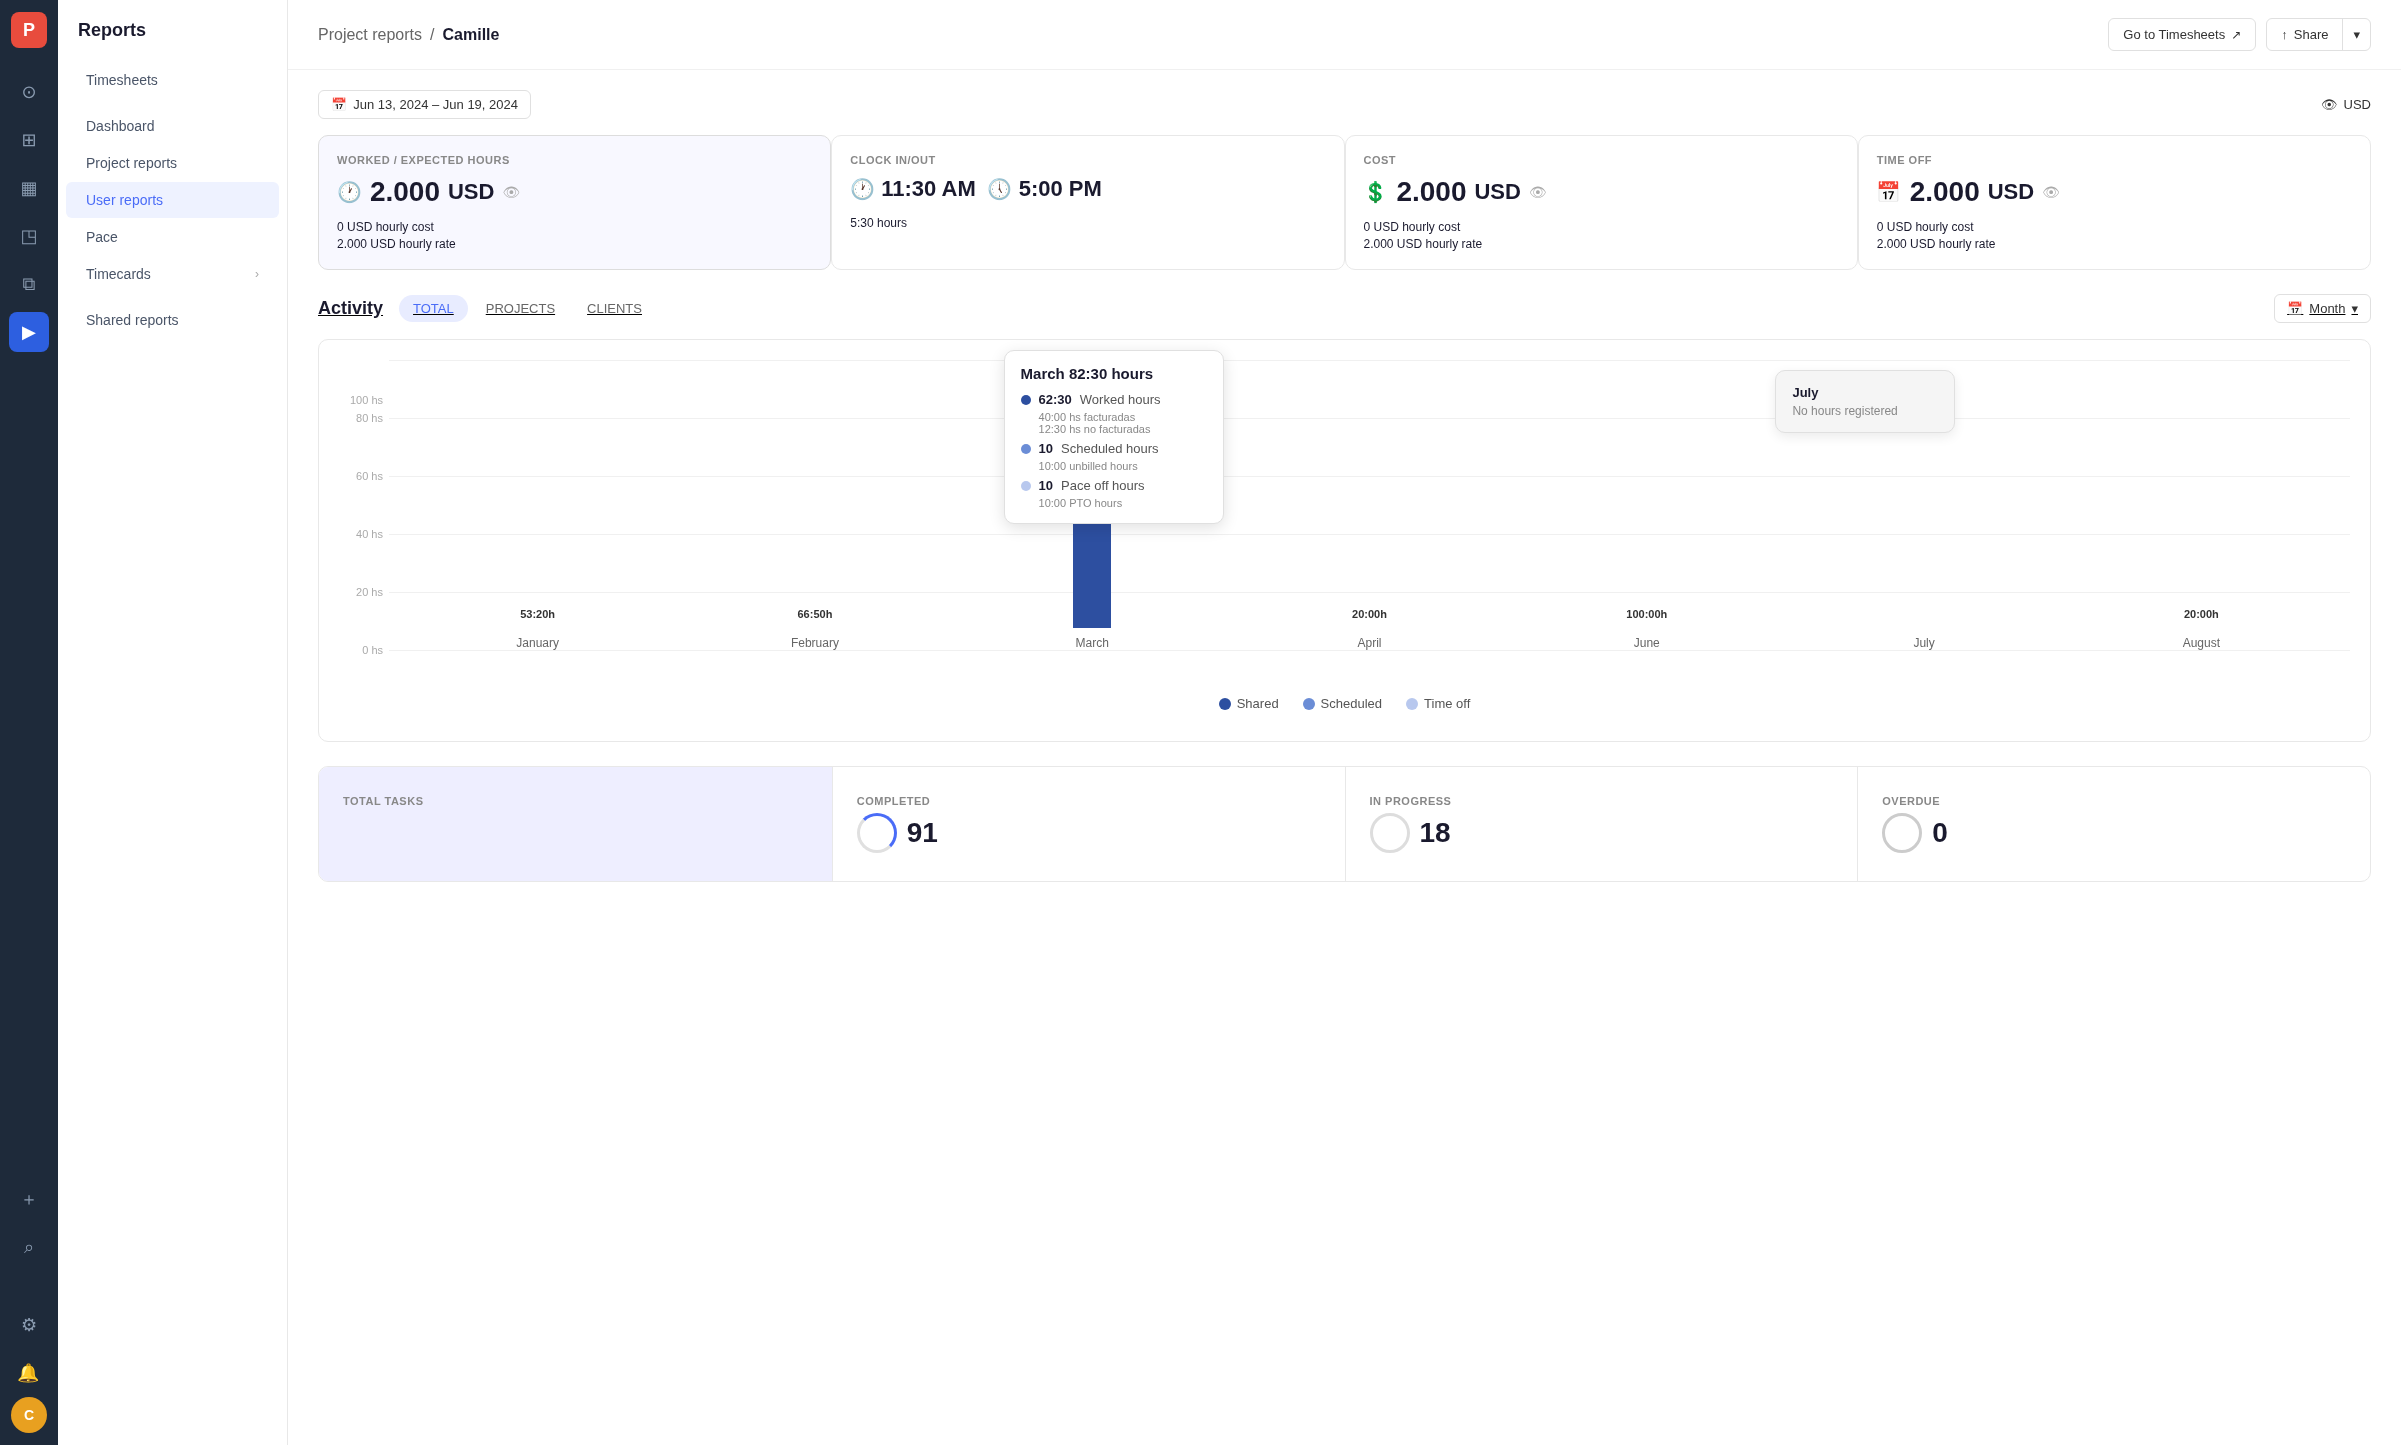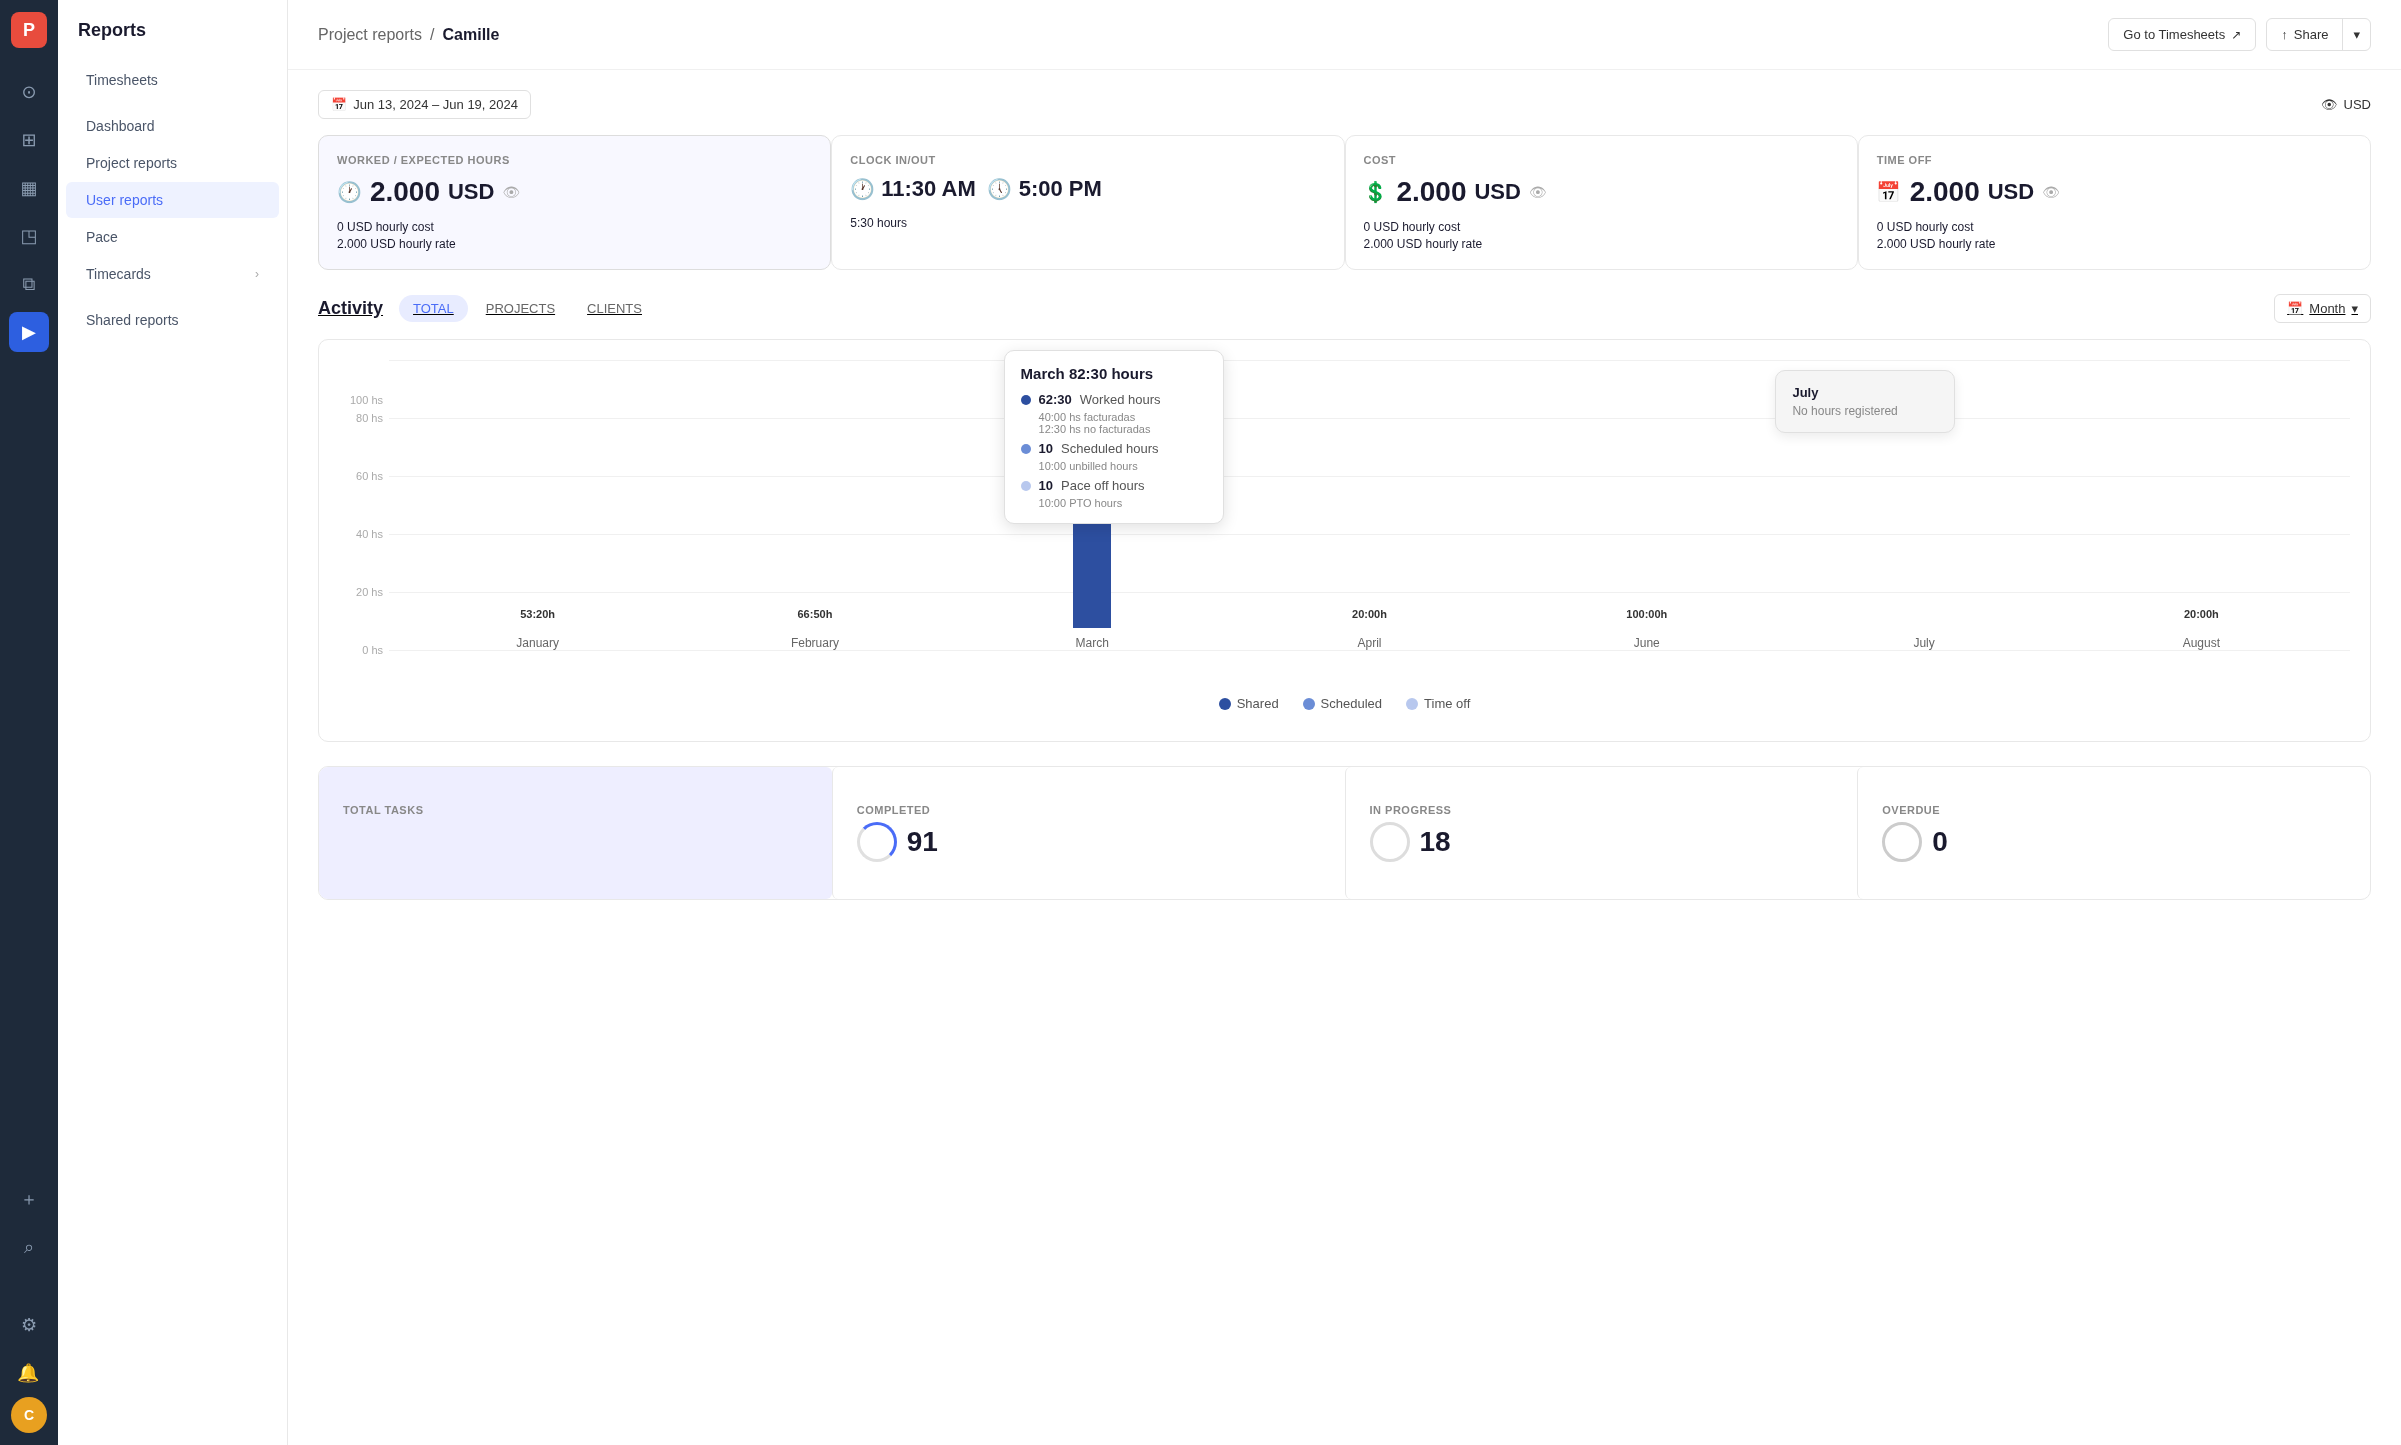--- a/index.html
+++ b/index.html
@@ -408,22 +408,21 @@
     
     .bottom-stats {
       display: grid;
       grid-template-columns: 1fr 1fr 1fr 1fr;
       border: 1px solid #e8e8e8;
       border-radius: 10px;
       overflow: hidden;
       background: white;
     }
     .bottom-stat {
-      padding: 37px 24px;
-      border-radius: 6px;
+      padding: 28px 24px;
     }
     .bottom-stat:first-child { background: #eeeeff; }
     .bottom-stat + .bottom-stat { border-left: 1px solid #e8e8e8; }
     .bottom-stat-label {
       font-size: 11px;
       font-weight: 600;
       color: #888;
       letter-spacing: 0.5px;
       text-transform: uppercase;
       margin-bottom: 6px;

